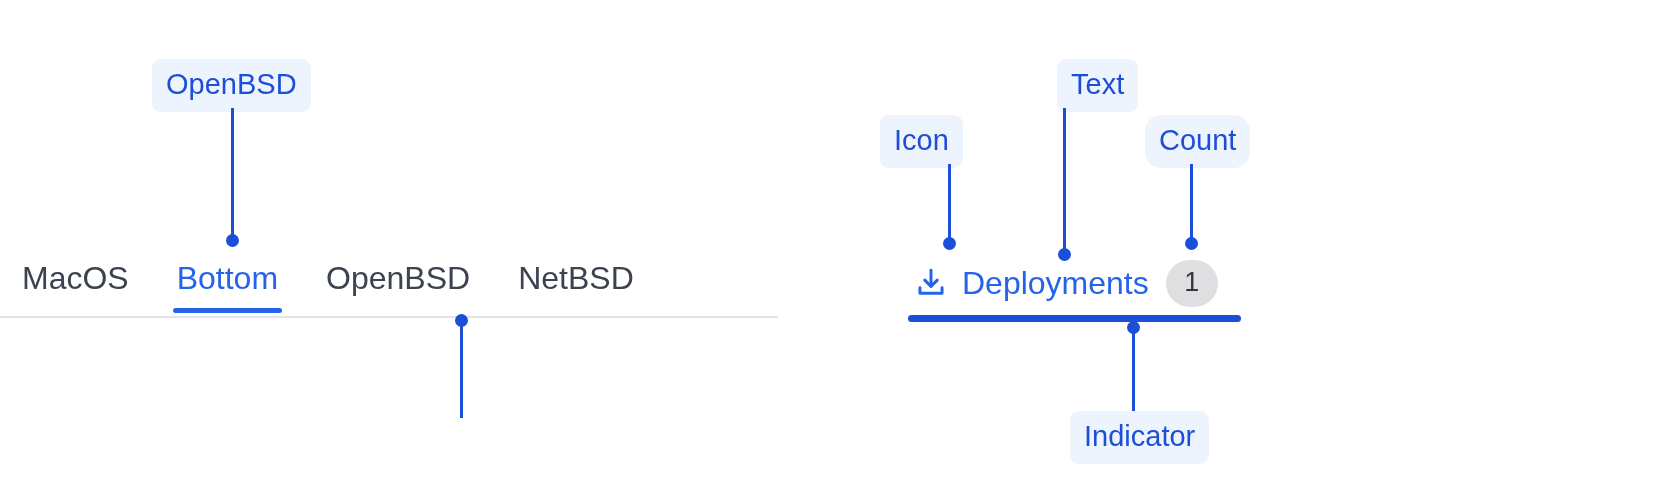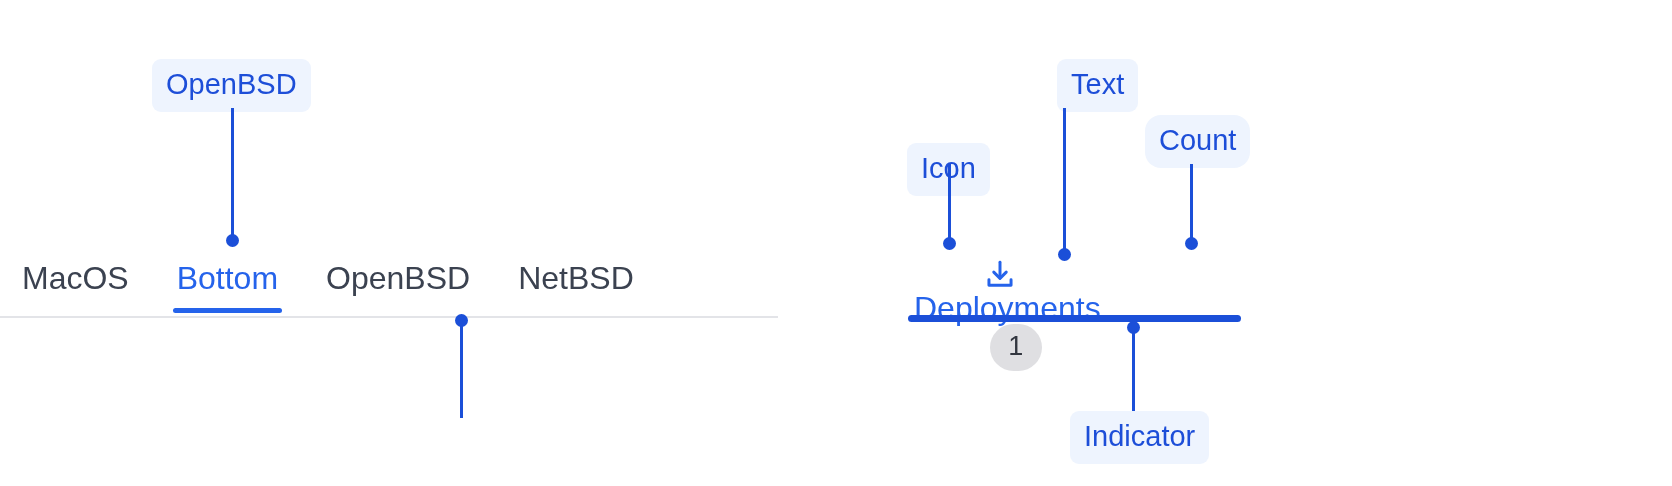--- a/index.html
+++ b/index.html
@@ -85,21 +85,20 @@
     position:absolute;
     left:908px;
     top:258px;
     height:60px;
   }
   #deploy .row{
     display:flex;
     align-items:center;
     height:50px;
     padding:0 6px;
-    flex-direction:column;
   }
   #deploy .dicon{
     width:34px;height:34px;
     display:block;
     margin-right:14px;
     flex:0 0 auto;
   }
   #deploy .dlabel{
     font-size:32px;
     line-height:1;
@@ -168,21 +167,21 @@
         <path d="M12 3 L12 14"></path>
         <path d="M7.6 10 L12 14.4 L16.4 10"></path>
         <path d="M4.2 15.4 L4.2 19.2 L19.8 19.2 L19.8 15.4"></path>
       </svg>
       <span class="dlabel">Deployments</span>
       <span class="count">1</span>
     </div>
     <div class="indicator"></div>
   </div>
 
-  <div class="anno" style="left:907px;top:115px;margin-top:28px;">
+  <div class="anno" style="left:880px;top:115px;">
     <span>Icon</span>
   </div>
   <div class="conn" style="left:948px;top:164px;height:78px;"></div>
   <div class="dot" style="left:943px;top:237px;"></div>
 
   <div class="anno" style="left:1029px;top:59px;margin-left:28px;">
     <span>Text</span>
   </div>
   <div class="conn" style="left:1063px;top:108px;height:145px;"></div>
   <div class="dot" style="left:1058px;top:248px;"></div>

